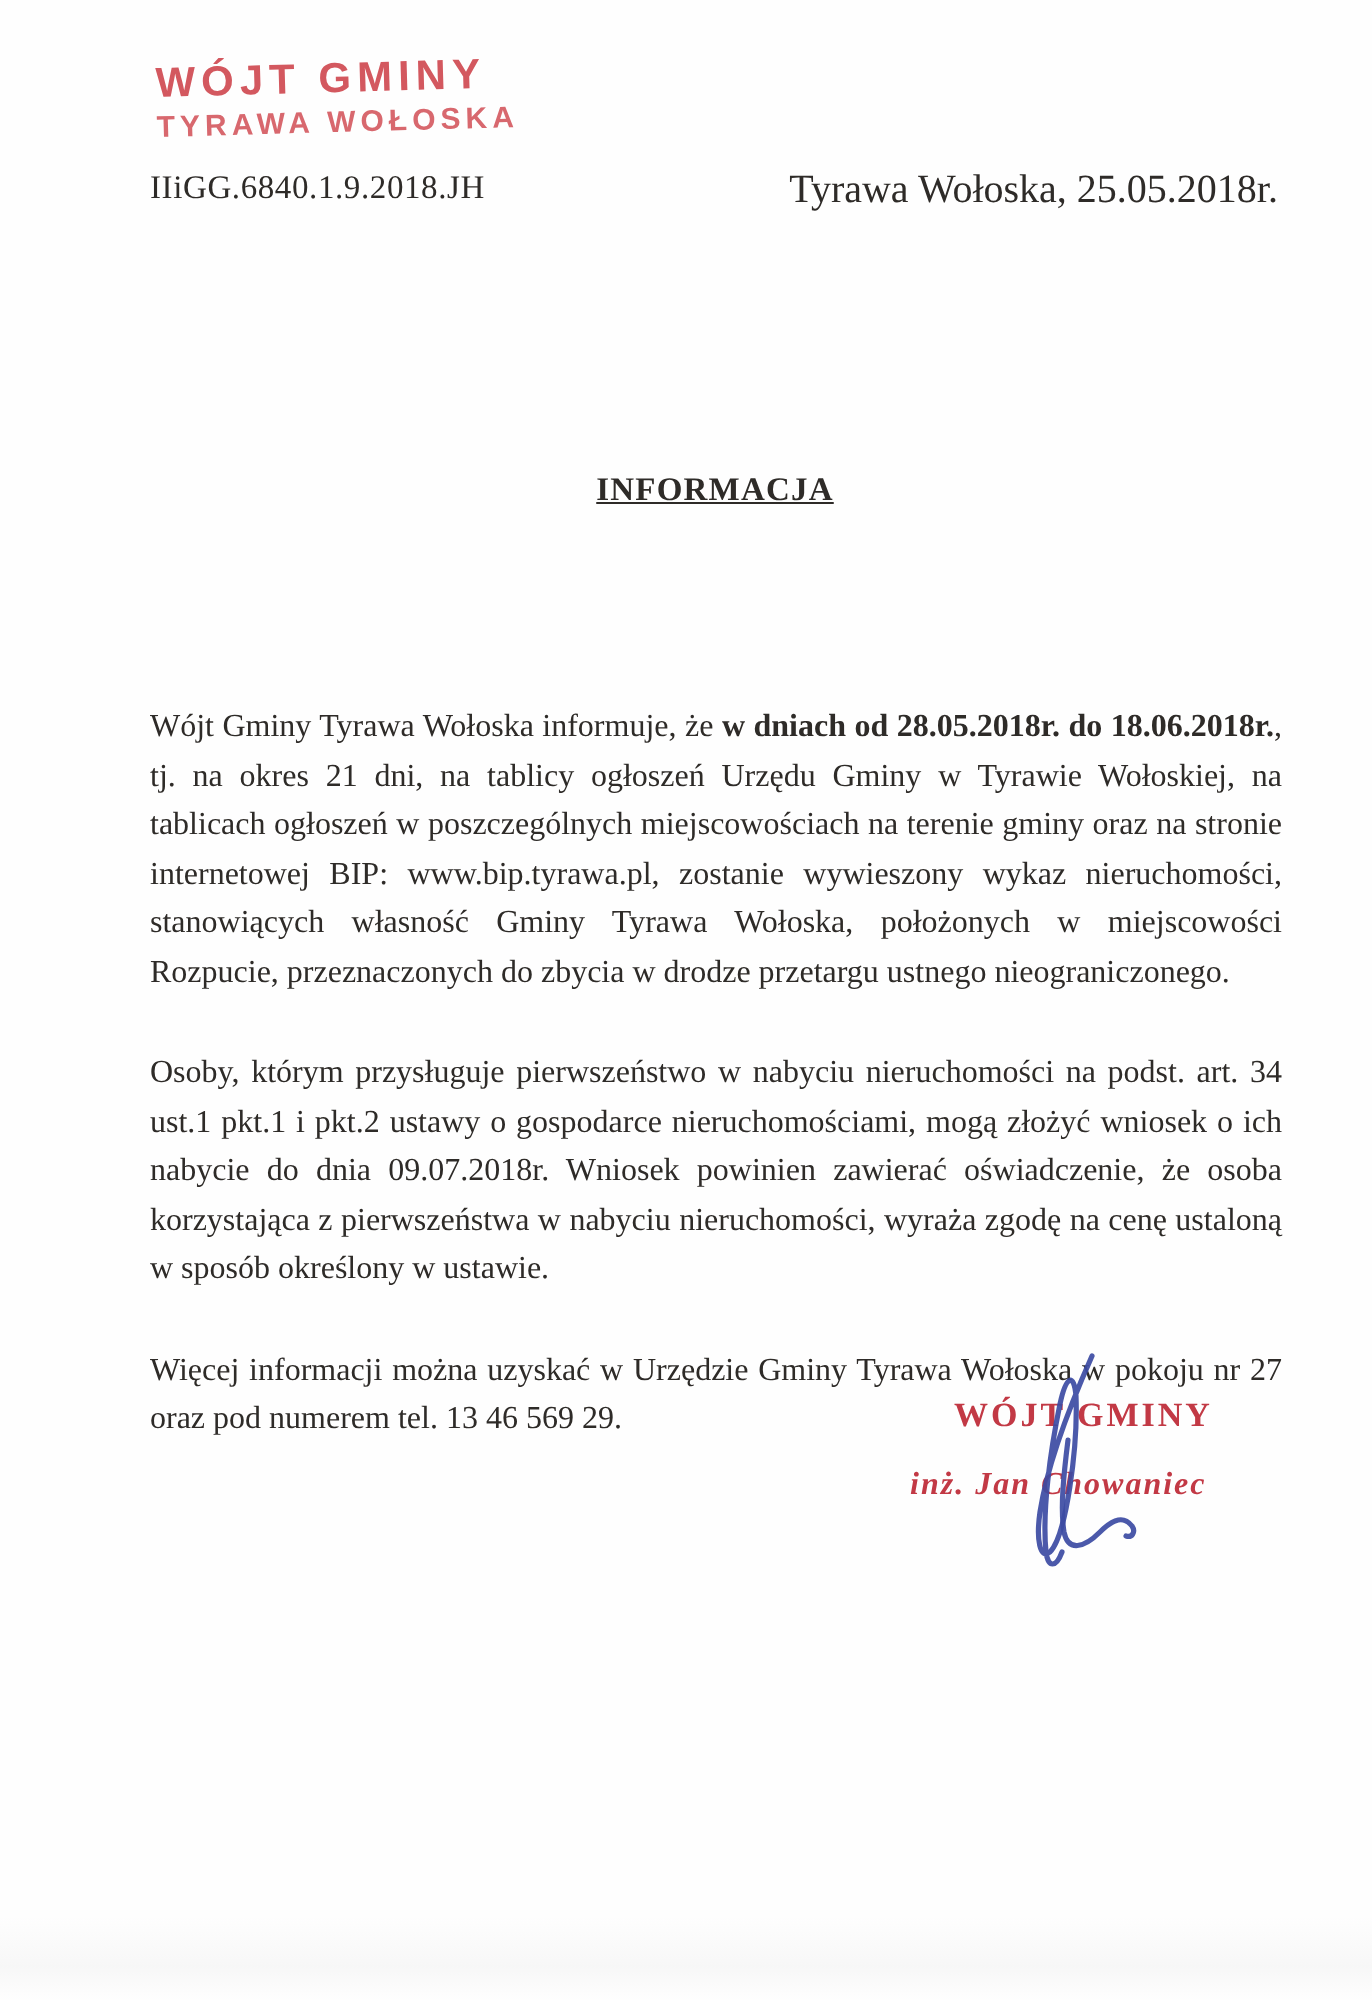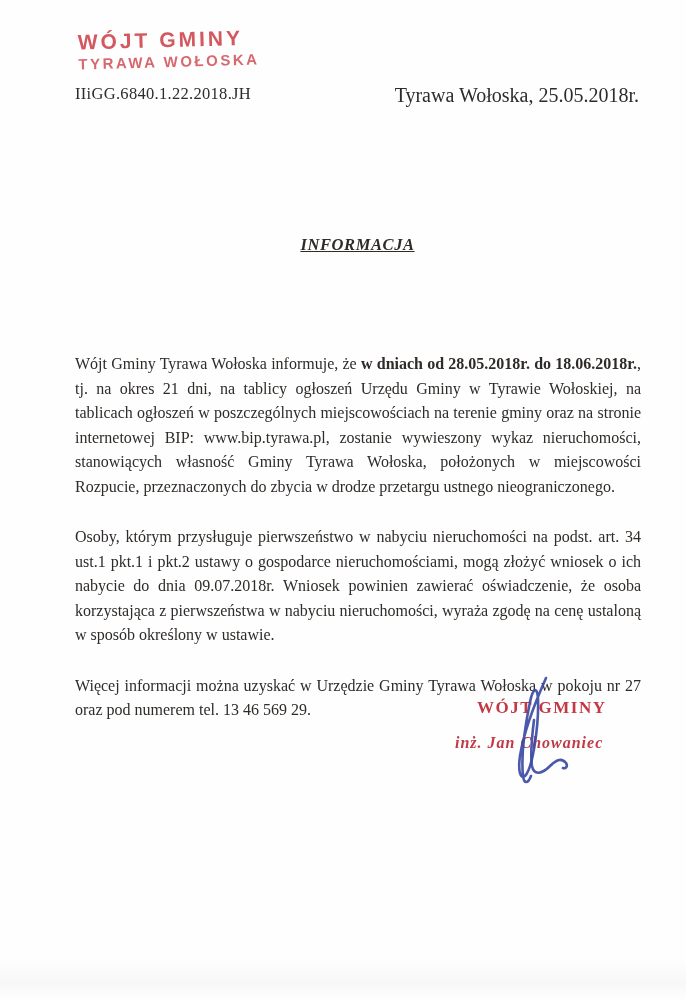--- a/index.html
+++ b/index.html
@@ -41,21 +41,20 @@
     font-size:16.5px;letter-spacing:.3px;
   }
   .place-date{
     position:absolute;right:47px;top:84px;
     font-size:20px;
   }
   
   .title-block{
     position:absolute;left:75px;top:235px;width:565px;
     text-align:center;
-    font-style:italic;
   }
   .title-heading{
     font-size:16.5px;font-weight:bold;
     text-decoration:underline;
     letter-spacing:.6px;
     margin:0 0 9px 0;
   }
   .title-subtitle{
     font-size:16px;font-weight:bold;
     line-height:26px;
@@ -98,21 +97,21 @@
 </head>
 <body>
 
 <div class="doc">
 
   <div class="stamp-top">
     <div class="l1">WÓJT GMINY</div>
     <div class="l2">TYRAWA WOŁOSKA</div>
   </div>
 
-  <div class="ref-number">IIiGG.6840.1.22.2018.JH</div>
+  <div class="ref-number">IIiGG.6840.1.9.2018.JH</div>
   <div class="place-date">Tyrawa Wołoska, 25.05.2018r.</div>
 
   <div class="title-block">
     <p class="title-heading">INFORMACJA</p>
   </div>
 
   <div class="body-text">
     <p><span>Wójt Gminy Tyrawa Wołoska informuje, że </span><span class="bold">w dniach od 28.05.2018r. do 18.06.2018r.</span><span>, tj. na okres 21 dni, na tablicy ogłoszeń Urzędu Gminy w Tyrawie Wołoskiej, na tablicach ogłoszeń w poszczególnych miejscowościach na terenie gminy oraz na stronie internetowej BIP: www.bip.tyrawa.pl, zostanie wywieszony wykaz nieruchomości, stanowiących własność Gminy Tyrawa Wołoska, położonych w miejscowości Rozpucie, przeznaczonych do zbycia w drodze przetargu ustnego nieograniczonego.</span></p>
     <p>Osoby, którym przysługuje pierwszeństwo w nabyciu nieruchomości na podst. art. 34 ust.1 pkt.1 i pkt.2 ustawy o gospodarce nieruchomościami, mogą złożyć wniosek o ich nabycie do dnia 09.07.2018r. Wniosek powinien zawierać oświadczenie, że osoba korzystająca z pierwszeństwa w nabyciu nieruchomości, wyraża zgodę na cenę ustaloną w sposób określony w ustawie.</p>
     <p>Więcej informacji można uzyskać w Urzędzie Gminy Tyrawa Wołoska w pokoju nr 27 oraz pod numerem tel. 13 46 569 29.</p>

